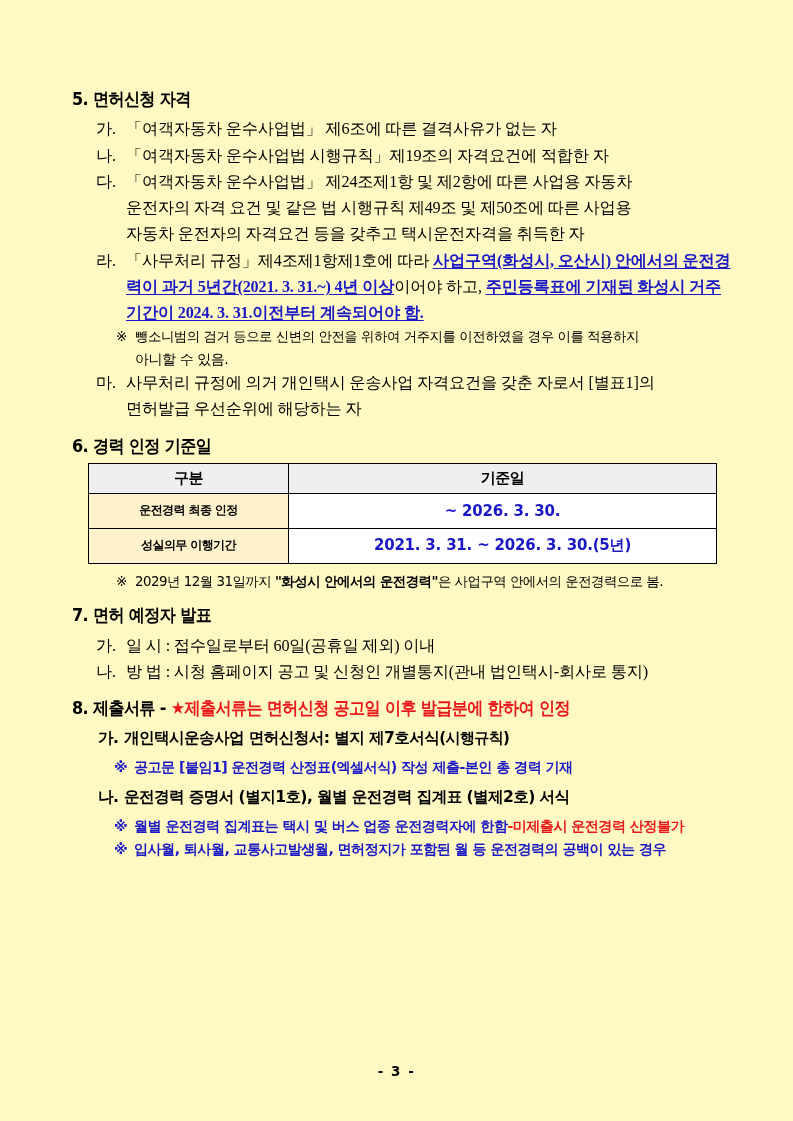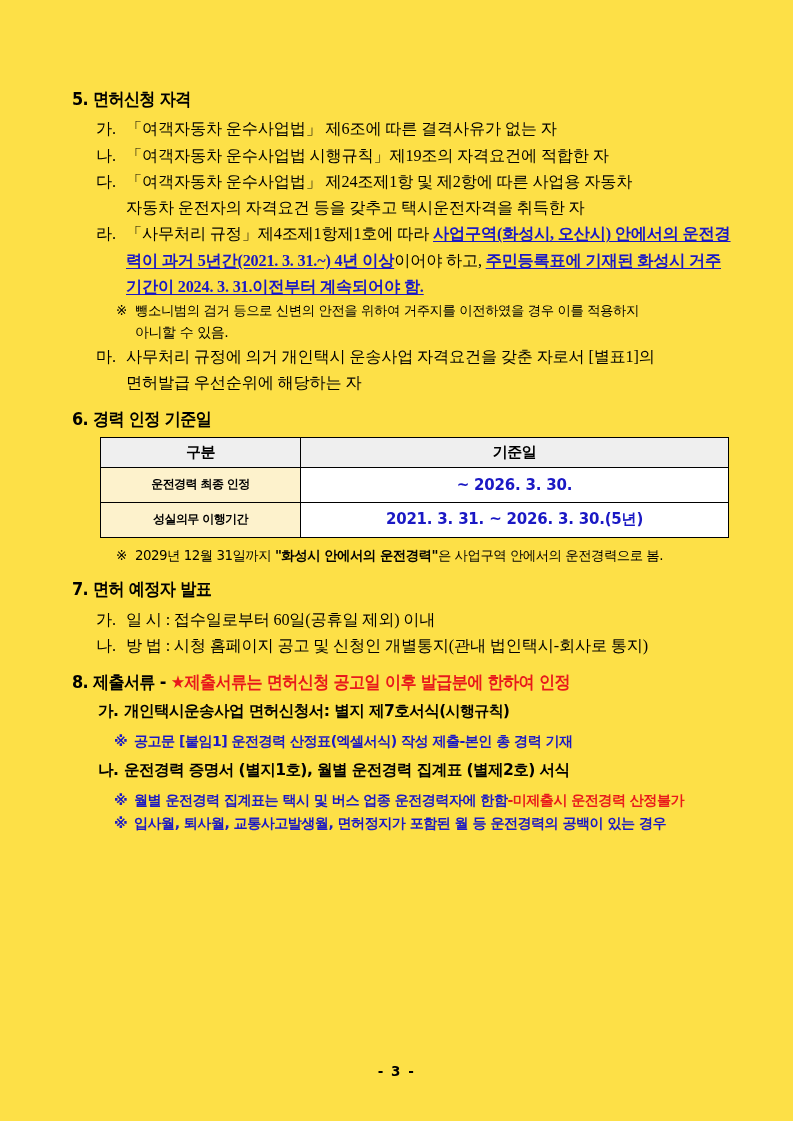--- a/index.html
+++ b/index.html
@@ -10,21 +10,21 @@
   }
   body {
     font-family: "Liberation Serif", "DejaVu Serif", serif;
     color: #000000;
   }
   .page {
     position: relative;
     width: 793px;
     height: 1121px;
     margin: 0 auto;
-    background: #fde047;
+    background: #fef9c3;
     overflow: hidden;
     box-sizing: border-box;
   }
   .content {
     position: absolute;
     left: 72px;
     top: 88px;
     width: 660px;
   }
 
@@ -100,21 +100,21 @@
   .blue-u {
     color: #1a18c4;
     font-weight: bold;
     text-decoration: underline;
     text-underline-offset: 2px;
   }
   .red-b  { color: #e8191b; font-weight: bold; }
   .blk-b  { font-weight: bold; }
 
   
-  .tbl-wrap { margin: 3px 0 0 28px; }
+  .tbl-wrap { margin: 3px 0 0 16px; }
   table.kijun {
     border-collapse: collapse;
     width: 628px;
     table-layout: fixed;
     font-family: "DejaVu Sans", "Liberation Sans", sans-serif;
   }
   table.kijun th,
   table.kijun td {
     border: 1.15px solid #000000;
     text-align: center;
@@ -233,20 +233,21 @@
 
     <div class="item lvl1">
       <span class="marker">나.</span>
       <span class="body">「여객자동차 운수사업법 시행규칙」제19조의 자격요건에 적합한 자</span>
     </div>
 
     <div class="item lvl1">
       <span class="marker">다.</span>
       <span class="body">「여객자동차 운수사업법」 제24조제1항 및 제2항에 따른 사업용 자동차</span>
     </div>
+    <div class="cont">운전자의 자격 요건 및 같은 법 시행규칙 제49조 및 제50조에 따른 사업용</div>
     <div class="cont">자동차 운전자의 자격요건 등을 갖추고 택시운전자격을 취득한 자</div>
 
     <div class="item lvl1">
       <span class="marker">라.</span>
       <span class="body"><span>「사무처리 규정」제4조제1항제1호에 따라 </span><span class="blue-u">사업구역(화성시, 오산시) 안에서의 운전경력이 과거 5년간(2021. 3. 31.~) 4년 이상</span><span>이어야 하고, </span><span class="blue-u">주민등록표에 기재된 화성시 거주기간이 2024. 3. 31.이전부터 계속되어야 함.</span></span>
     </div>
 
     <div class="note">
       <span class="marker">※</span>
       <span class="body">뺑소니범의 검거 등으로 신변의 안전을 위하여 거주지를 이전하였을 경우 이를 적용하지</span>

